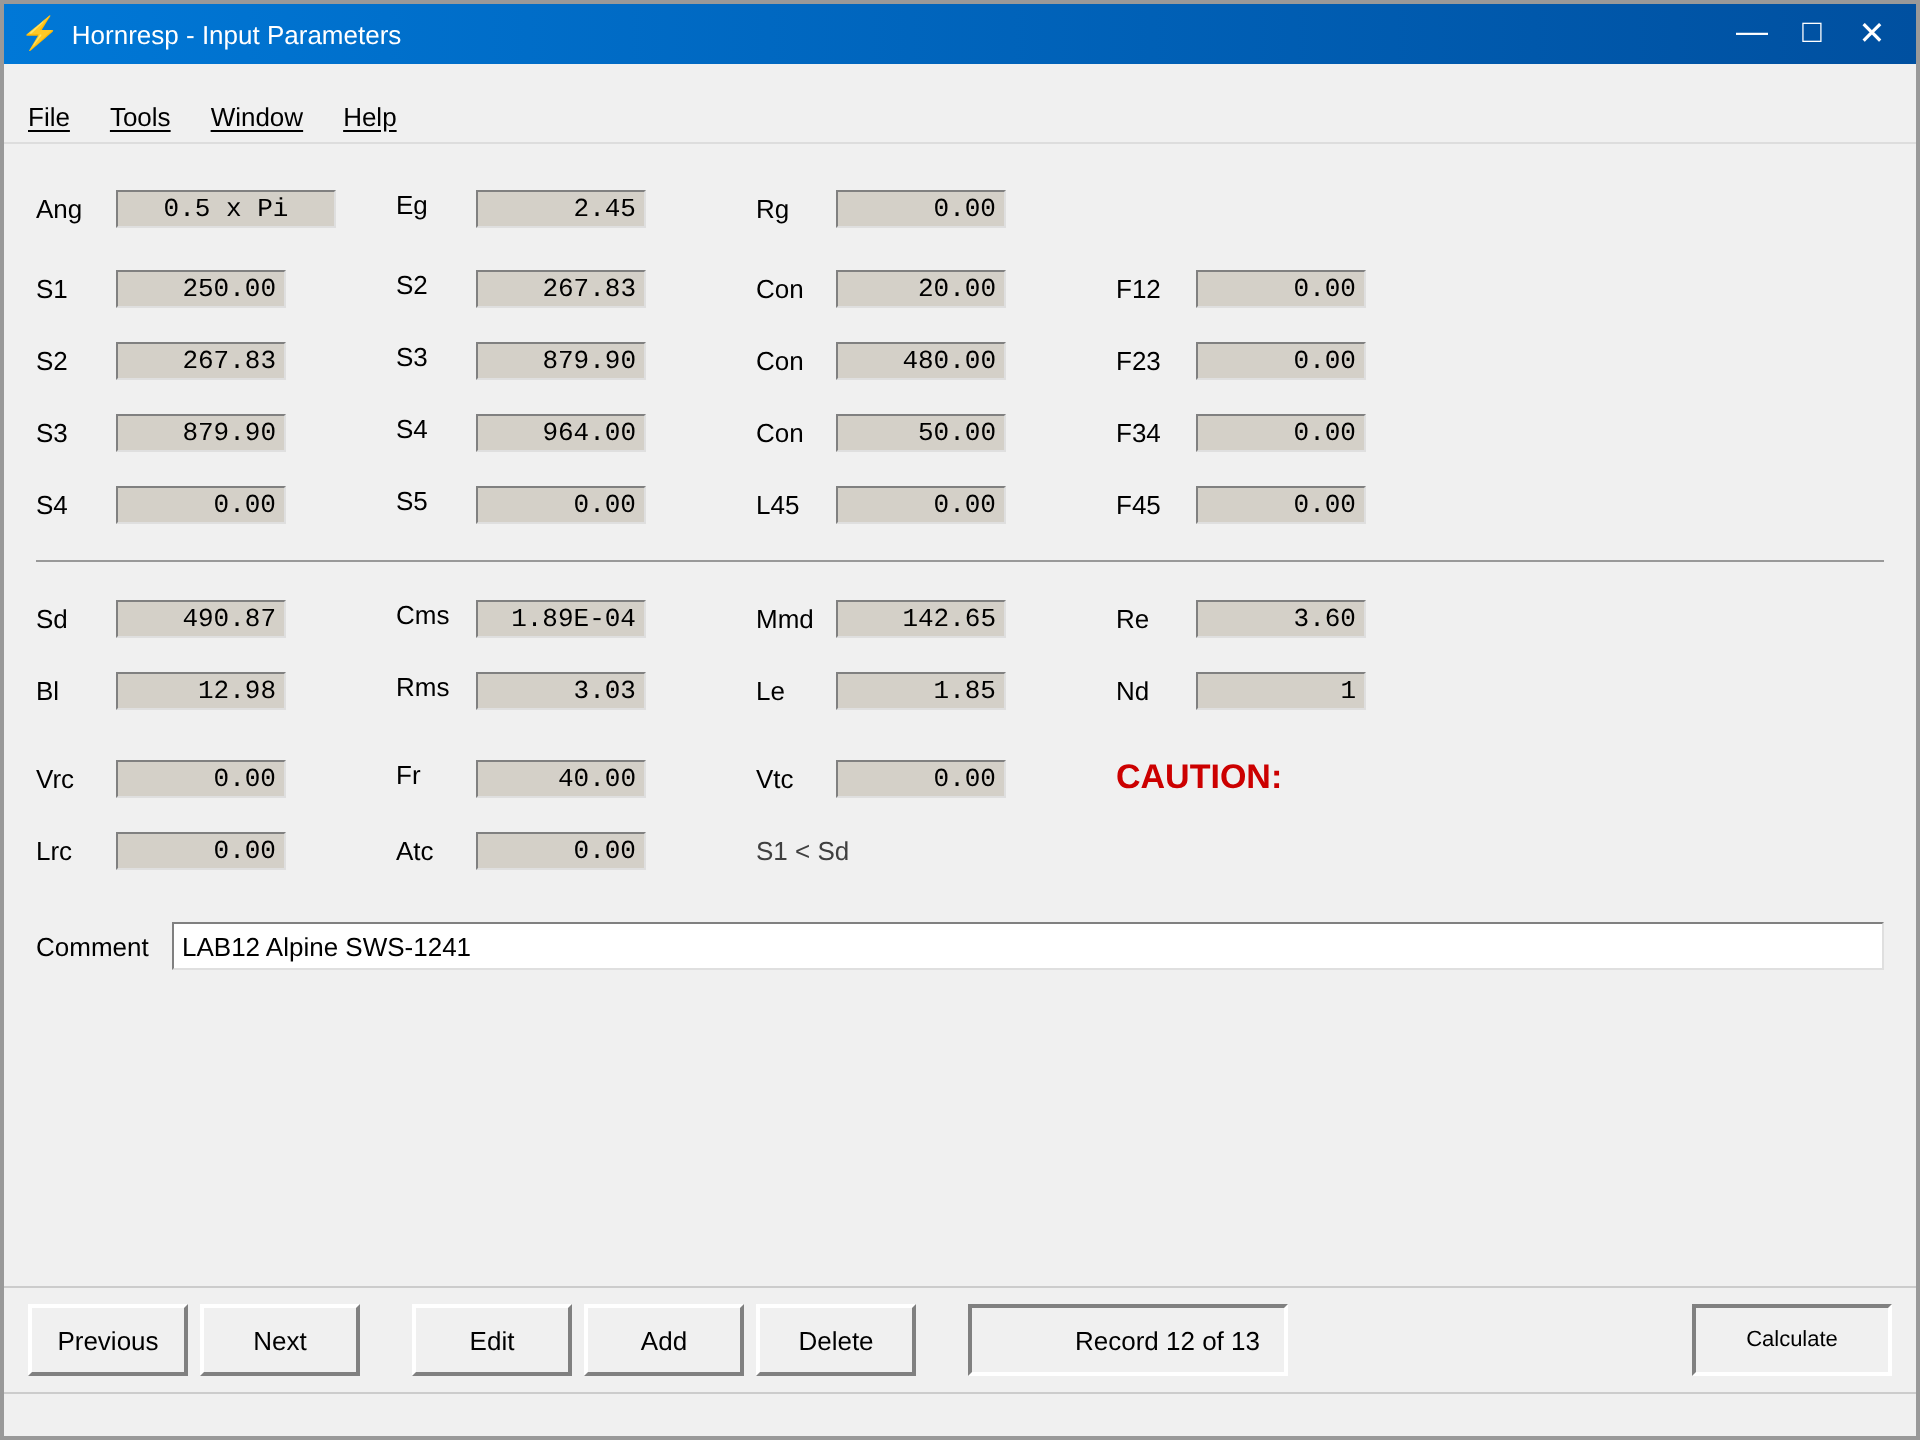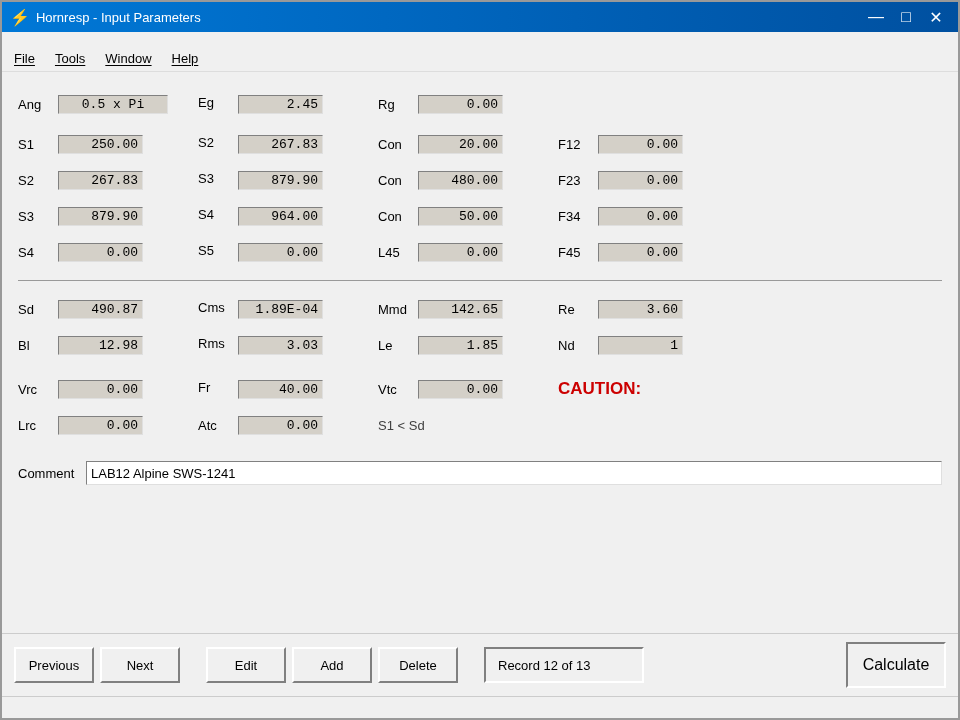--- a/index.html
+++ b/index.html
@@ -143,24 +143,24 @@
       min-width: 160px;
       height: 36px;
       text-align: center;
     }
 
     .btn-calculate {
       background: #f0f0f0;
       border: 2px solid;
       border-color: #808080 #ffffff #ffffff #808080;
       padding: 4px 12px;
-      font-size: 16px;
+      font-size: 11px;
       cursor: pointer;
       min-width: 100px;
-      height: 46px;
+      height: 36px;
       text-align: center;
       margin-left: auto;
     }
 
     .status-bar {
       height: 22px;
       background: #f0f0f0;
       border-top: 1px solid #ccc;
     }
 
@@ -389,21 +389,21 @@
     </div>
 
   </div>
 
   <div class="button-bar">
     <button class="btn">Previous</button>
     <button class="btn">Next</button>
     <button class="btn" style="margin-left:20px;">Edit</button>
     <button class="btn">Add</button>
     <button class="btn">Delete</button>
-    <div class="btn-record" style="margin-left:20px; display:inline-flex; align-items:center; justify-content:flex-start;">
+    <div class="btn-record" style="margin-left:20px; display:inline-flex; align-items:center; justify-content:flex-end;">
       <span>Record 12 of 13</span>
     </div>
     <button class="btn-calculate">Calculate</button>
   </div>
 
   <div class="status-bar"></div>
 
 </div>
 
 </body></html>

